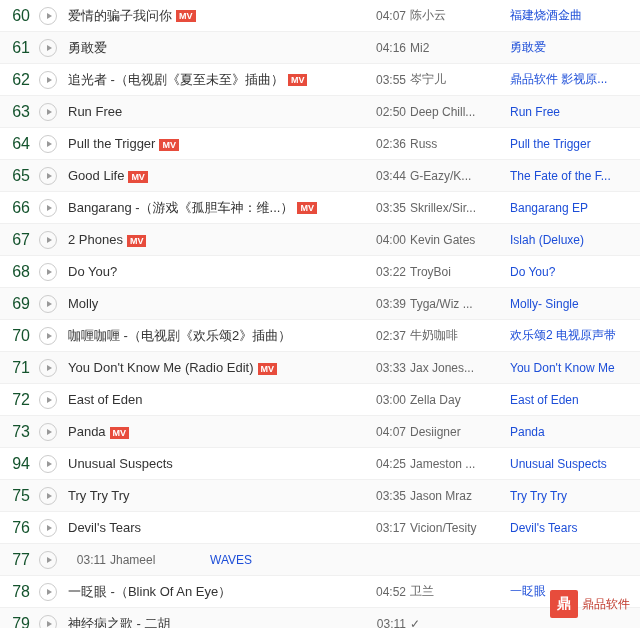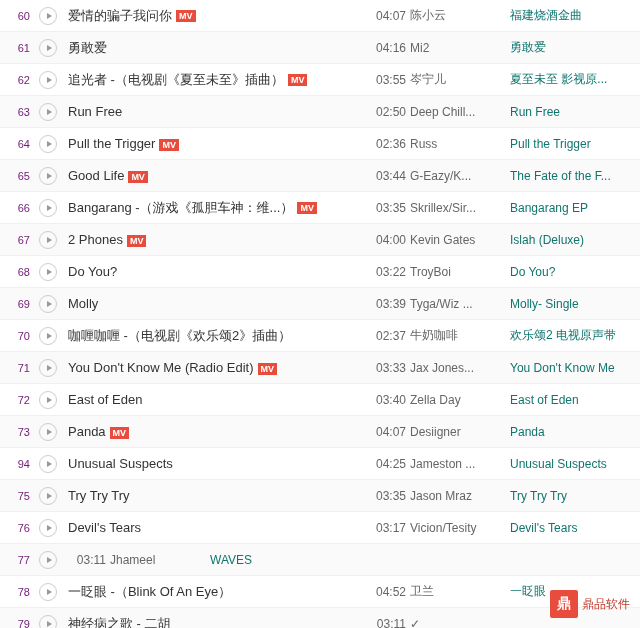--- a/index.html
+++ b/index.html
@@ -20,22 +20,22 @@
       height: 32px;
       border-bottom: 1px solid #f0f0f0;
       padding: 0 4px;
     }
     .track-row.even {
       background: #fafafa;
     }
     .col-num {
       width: 32px;
       text-align: right;
-      color: #701a75;
-      font-size: 11px;
+      color: #14532d;
+      font-size: 16px;
       flex-shrink: 0;
       padding-right: 6px;
     }
     .col-play {
       width: 24px;
       flex-shrink: 0;
       display: flex;
       align-items: center;
       justify-content: center;
     }
@@ -93,21 +93,21 @@
       color: #666;
       font-size: 12px;
       flex-shrink: 0;
       padding: 0 4px;
     }
     .col-album {
       width: 130px;
       white-space: nowrap;
       overflow: hidden;
       text-overflow: ellipsis;
-      color: #0f766e;
+      color: #1d4ed8;
       font-size: 12px;
       flex-shrink: 0;
       padding: 0 4px;
     }
     .watermark {
       position: fixed;
       bottom: 10px;
       right: 10px;
       display: flex;
       align-items: center;
@@ -153,21 +153,21 @@
       <div class="col-album">勇敢爱</div>
     </div>
     <div class="track-row">
       <div class="col-num">62</div>
       <div class="col-play">
         <div class="play-btn"></div>
       </div>
       <div class="col-title">追光者 -（电视剧《夏至未至》插曲）<span class="mv-icon">MV</span></div>
       <div class="col-duration">03:55</div>
       <div class="col-artist">岑宁儿</div>
-      <div class="col-album">夏至未至 影视原...</div>
+      <div class="col-album">鼎品软件 影视原...</div>
     </div>
     <div class="track-row even">
       <div class="col-num">63</div>
       <div class="col-play">
         <div class="play-btn"></div>
       </div>
       <div class="col-title">Run Free</div>
       <div class="col-duration">02:50</div>
       <div class="col-artist">Deep Chill...</div>
       <div class="col-album">Run Free</div>
@@ -251,21 +251,21 @@
       <div class="col-duration">03:33</div>
       <div class="col-artist">Jax Jones...</div>
       <div class="col-album">You Don't Know Me</div>
     </div>
     <div class="track-row">
       <div class="col-num">72</div>
       <div class="col-play">
         <div class="play-btn"></div>
       </div>
       <div class="col-title">East of Eden</div>
-      <div class="col-duration">03:40</div>
+      <div class="col-duration">03:00</div>
       <div class="col-artist">Zella Day</div>
       <div class="col-album">East of Eden</div>
     </div>
     <div class="track-row even">
       <div class="col-num">73</div>
       <div class="col-play">
         <div class="play-btn"></div>
       </div>
       <div class="col-title">Panda<span class="mv-icon">MV</span></div>
       <div class="col-duration">04:07</div>

